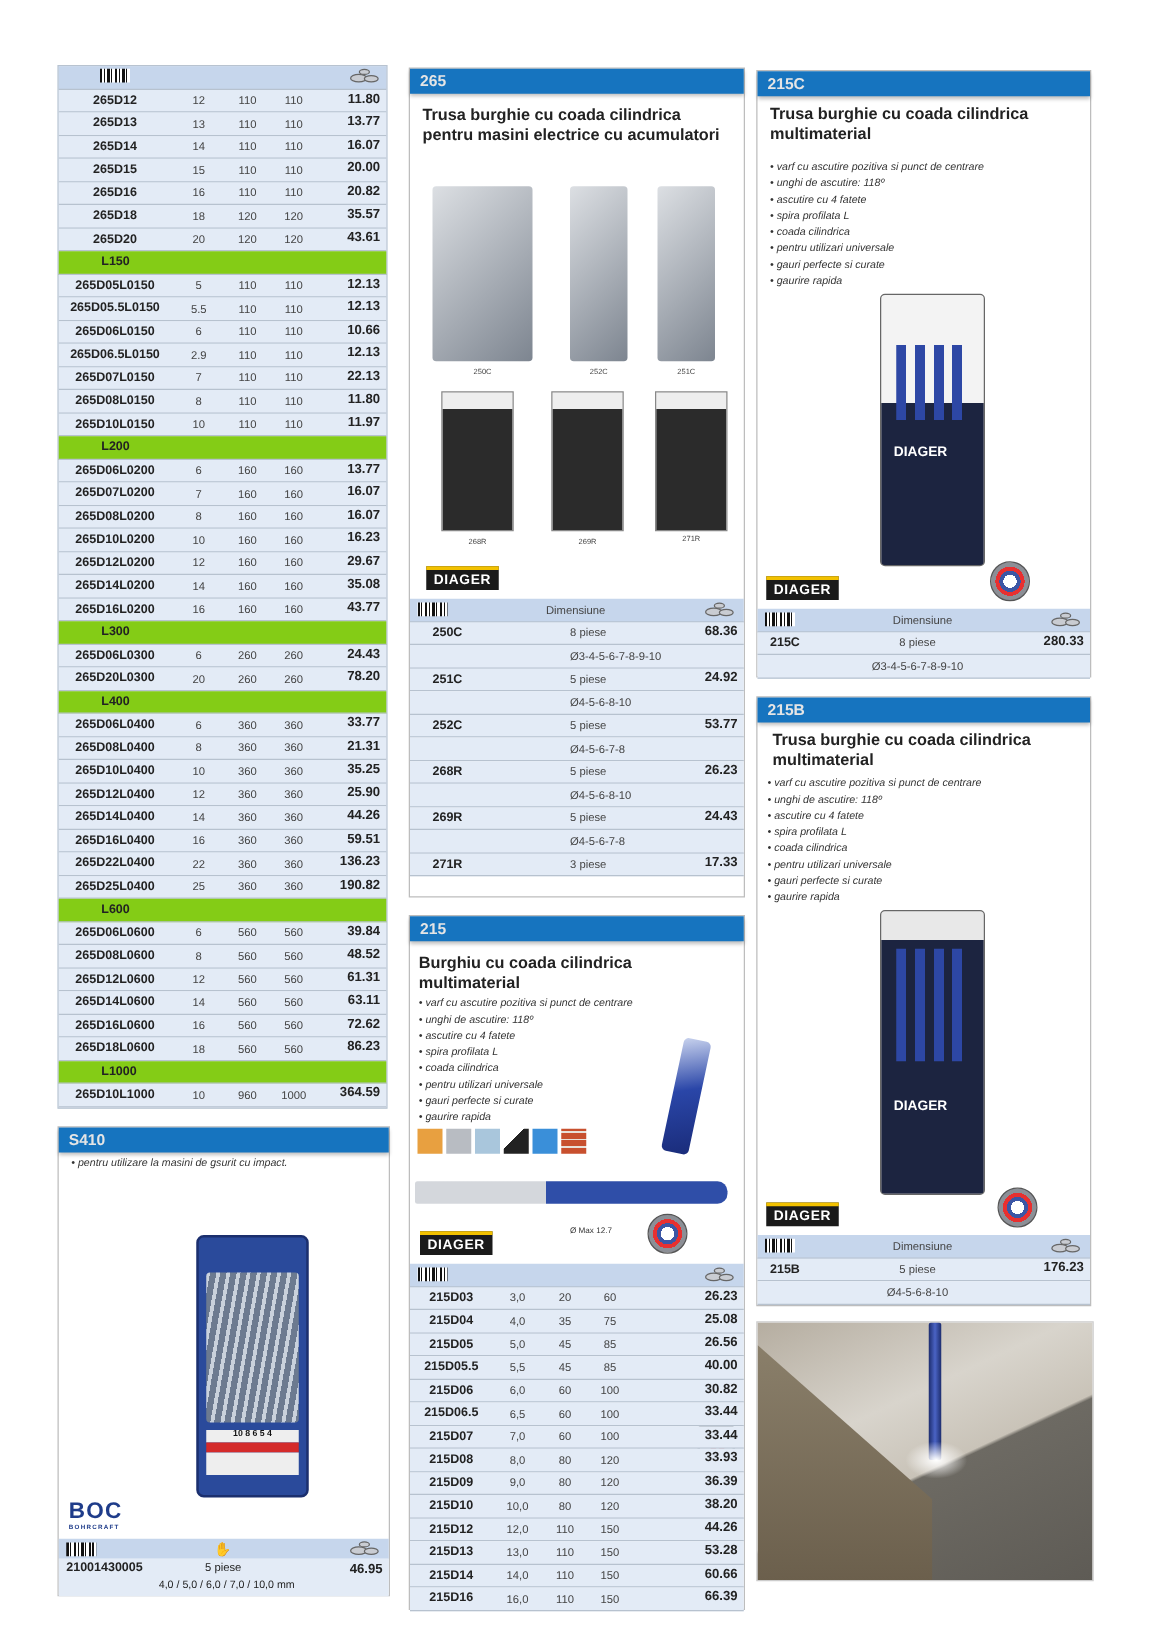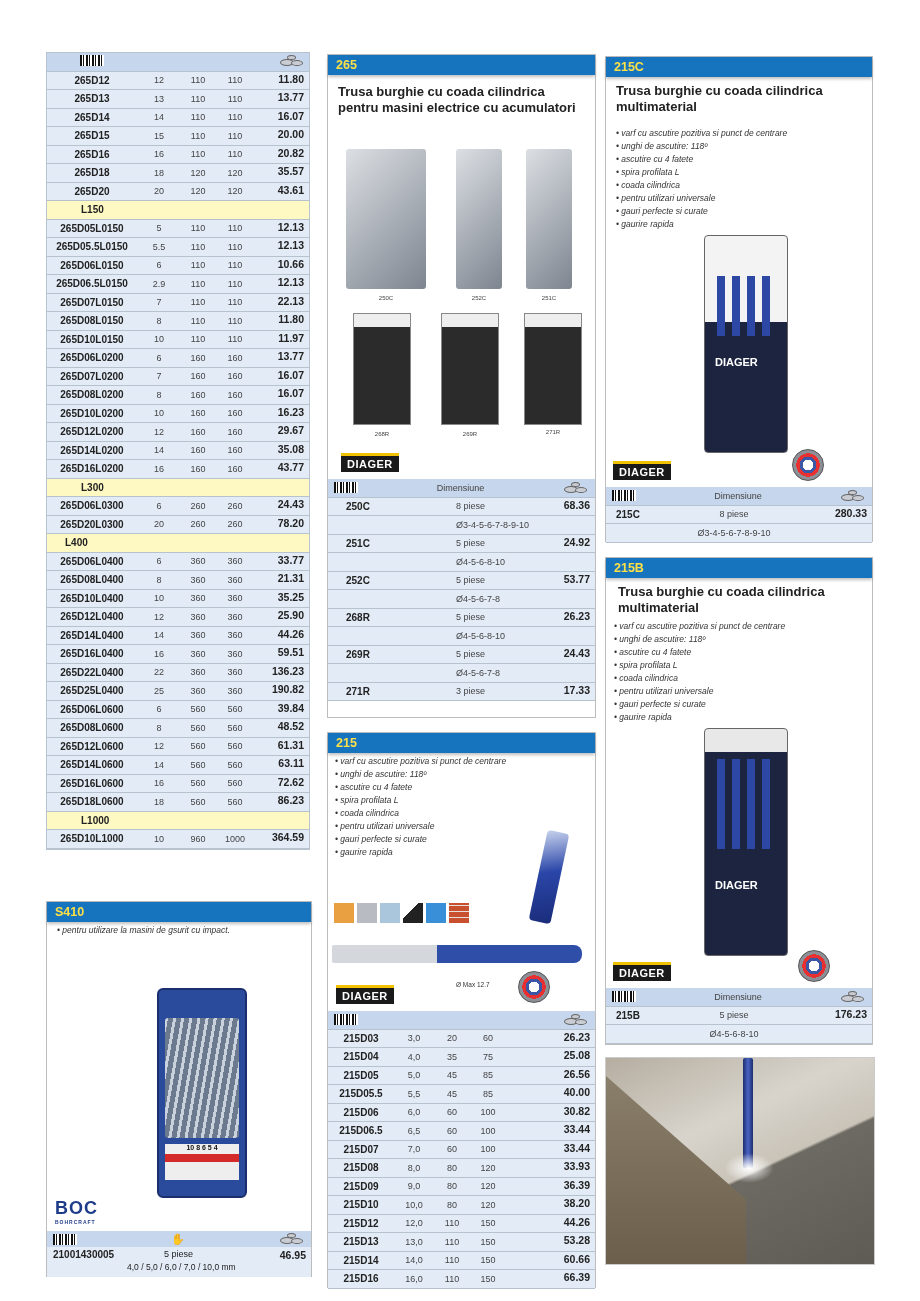--- a/index.html
+++ b/index.html
@@ -1,29 +1,29 @@
 <!DOCTYPE html>
 <html><head>
 <meta charset="utf-8">
 <style>
 *{box-sizing:border-box;margin:0;padding:0}
 body{width:920px;height:1301px;background:#fff;font-family:"Liberation Sans",sans-serif;color:#222;position:relative;overflow:hidden}
 .abs{position:absolute}
 .tbl{border:1px solid #b8c3d0;background:#e3ebf6}
 .row{display:flex;align-items:center;height:18.5px;border-bottom:1px solid #b7c2cf;background:#e3ebf6;font-size:9px;color:#444}
 .row.hdr{background:#c6d6ec}
-.row.grp{background:#fef9c3;font-weight:bold;font-size:10px;color:#222}
+.row.grp{background:#84cc16;font-weight:bold;font-size:10px;color:#222}
 .code{font-weight:bold;font-size:10px;color:#222;text-align:center}
 .price{font-weight:bold;font-size:10.5px;color:#222;text-align:right;padding-right:5px;align-self:flex-start;padding-top:1px}
 .num{text-align:center}
 .barcode{display:inline-block;width:24px;height:11px;background:repeating-linear-gradient(90deg,#111 0 2px,#fff 2px 3px,#111 3px 4px,#fff 4px 6px)}
 .coins{display:inline-block;width:26px;height:12px;position:relative}
 .coins i{position:absolute;border-radius:50%;background:#c9ccd2;border:1px solid #666}
 .card{border:1px solid #bdbdbd;background:#fff}
-.cardhead{background:#1674bf;color:#fde047;font-weight:bold;font-size:12.5px;padding:3px 8px;height:20px;box-shadow:0 2px 3px rgba(0,0,0,.25)}
+.cardhead{background:#1674bf;color:#e5e5e5;font-weight:bold;font-size:12.5px;padding:3px 8px;height:20px;box-shadow:0 2px 3px rgba(0,0,0,.25)}
 .title{font-weight:bold;font-size:13px;line-height:16px;color:#222}
 .bul{font-style:italic;font-size:8.5px;line-height:13px;color:#333}
 .diager{display:inline-block;background:#1a1a1a;color:#fff;font-weight:bold;font-size:11px;padding:2px 6px;letter-spacing:.5px;border-top:3px solid #f2c100}
 .img{background:linear-gradient(135deg,#dcdfe3,#7d8590);border-radius:3px}
 .blueimg{background:linear-gradient(180deg,#f0f0f0 0 20%,#1f2a44 20% 100%);border:1px solid #888}
 .badge-fr{width:32px;height:32px;border-radius:50%;background:radial-gradient(circle,#fff 0 25%,#3b56a5 25% 40%,#e83030 40% 55%,#8c8f96 55%);border:1px solid #555}
 .nohammer{width:30px;height:30px;border:2px solid #222;border-radius:4px;background:#fff;position:relative}
 .nohammer:before,.nohammer:after{content:"";position:absolute;left:-1px;top:12px;width:30px;height:3px;background:#e00;transform:rotate(45deg)}
 .nohammer:after{transform:rotate(-45deg)}
 .caption{font-size:6px;color:#444;text-align:center}
@@ -132,20 +132,23 @@
       <span class="num" style="width:40px">110</span>
       <span class="price" style="flex:1">11.80</span>
       </div>
       <div class="row">
         <span class="code" style="width:90px">265D10L0150</span>
       <span class="num" style="width:44px">10</span>
       <span class="num" style="width:34px">110</span>
       <span class="num" style="width:40px">110</span>
       <span class="price" style="flex:1">11.97</span>
       </div>
+      <div class="row grp">
+        <span style="padding-left:34px">L200</span>
+      </div>
       <div class="row">
         <span class="code" style="width:90px">265D06L0200</span>
       <span class="num" style="width:44px">6</span>
       <span class="num" style="width:34px">160</span>
       <span class="num" style="width:40px">160</span>
       <span class="price" style="flex:1">13.77</span>
       </div>
       <div class="row">
         <span class="code" style="width:90px">265D07L0200</span>
       <span class="num" style="width:44px">7</span>
@@ -199,21 +202,21 @@
       <span class="price" style="flex:1">24.43</span>
       </div>
       <div class="row">
         <span class="code" style="width:90px">265D20L0300</span>
       <span class="num" style="width:44px">20</span>
       <span class="num" style="width:34px">260</span>
       <span class="num" style="width:40px">260</span>
       <span class="price" style="flex:1">78.20</span>
       </div>
       <div class="row grp">
-        <span style="padding-left:18px">L400</span>
+        <span style="padding-left:34px">L400</span>
       </div>
       <div class="row">
         <span class="code" style="width:90px">265D06L0400</span>
       <span class="num" style="width:44px">6</span>
       <span class="num" style="width:34px">360</span>
       <span class="num" style="width:40px">360</span>
       <span class="price" style="flex:1">33.77</span>
       </div>
       <div class="row">
         <span class="code" style="width:90px">265D08L0400</span>
@@ -256,20 +259,23 @@
       <span class="num" style="width:34px">360</span>
       <span class="num" style="width:40px">360</span>
       <span class="price" style="flex:1">136.23</span>
       </div>
       <div class="row">
         <span class="code" style="width:90px">265D25L0400</span>
       <span class="num" style="width:44px">25</span>
       <span class="num" style="width:34px">360</span>
       <span class="num" style="width:40px">360</span>
       <span class="price" style="flex:1">190.82</span>
+      </div>
+      <div class="row grp">
+        <span style="padding-left:34px">L600</span>
       </div>
       <div class="row">
         <span class="code" style="width:90px">265D06L0600</span>
       <span class="num" style="width:44px">6</span>
       <span class="num" style="width:34px">560</span>
       <span class="num" style="width:40px">560</span>
       <span class="price" style="flex:1">39.84</span>
       </div>
       <div class="row">
         <span class="code" style="width:90px">265D08L0600</span>
@@ -427,20 +433,21 @@
           <span class="code" style="width:60px;text-align:left;padding-left:18px">271R</span>
     <span style="width:70px;padding-left:68px;white-space:nowrap;flex:0 0 140px">3 piese</span>
     <span class="price" style="flex:1">17.33</span>
         </div>
       </div>
   </div>
 </div>
 
 <div class="abs card" style="left:327px;top:732px;width:269px;height:556px">
   <div class="cardhead">215</div>
+  <div class="title" style="padding:9px 10px 0 7px">Burghiu cu coada cilindrica multimaterial</div>
   <div style="padding:2px 7px" id="b215">
       <div class="bul">• varf cu ascutire pozitiva si punct de centrare</div>
       <div class="bul">• unghi de ascutire: 118º</div>
       <div class="bul">• ascutire cu 4 fatete</div>
       <div class="bul">• spira profilata L</div>
       <div class="bul">• coada cilindrica</div>
       <div class="bul">• pentru utilizari universale</div>
       <div class="bul">• gauri perfecte si curate</div>
       <div class="bul">• gaurire rapida</div>
     </div>

